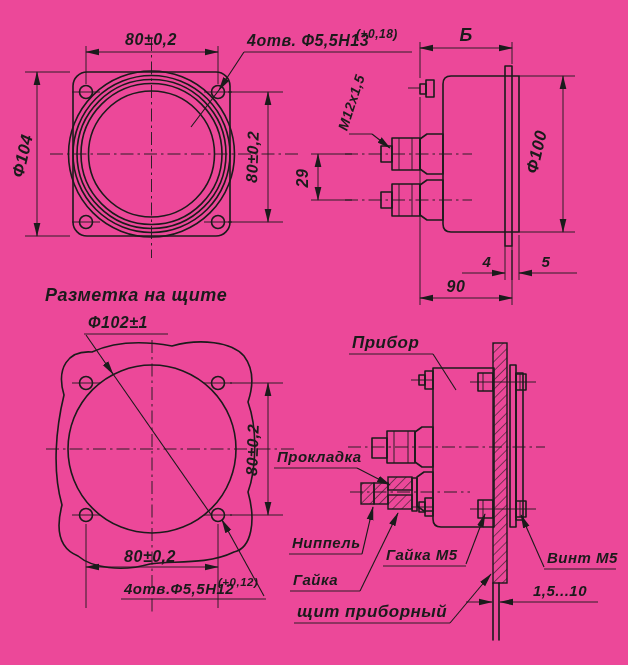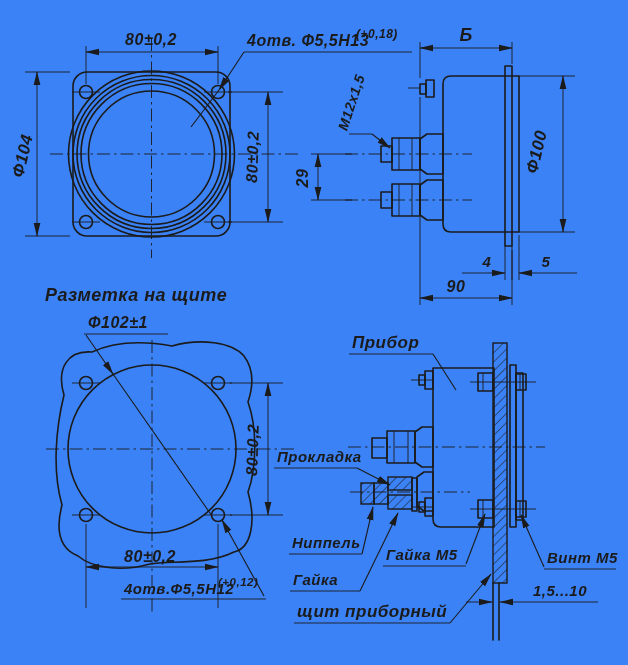--- a/index.html
+++ b/index.html
@@ -1,16 +1,16 @@
 <!DOCTYPE html>
 <html><head>
 <meta charset="utf-8">
 <style>
   html,body{margin:0;padding:0;background:#e8e8e6;}
-  .page{width:628px;height:665px;background:#3b82f6;position:relative;overflow:hidden;}
+  .page{width:628px;height:665px;background:#ec4899;position:relative;overflow:hidden;}
   svg{display:block;}
   .ln{stroke:#1b1b1b;fill:none;stroke-width:1.6;stroke-linecap:round;stroke-linejoin:round;}
   .thin{stroke:#1b1b1b;fill:none;stroke-width:0.9;stroke-linecap:butt;}
   .cl{stroke:#1b1b1b;fill:none;stroke-width:0.9;stroke-dasharray:13 4 2.5 4;}
   .ldr{stroke:#1b1b1b;fill:none;stroke-width:1.1;}
   .hat{fill:url(#hatch);stroke:#1b1b1b;stroke-width:1.4;}
   .lbl{fill:#1b1b1b;stroke:none;font-family:"Liberation Sans","DejaVu Sans",sans-serif;
        font-style:italic;font-weight:bold;letter-spacing:0.5px;}
   .s18{font-size:18px;} .s17{font-size:17px;} .s16{font-size:16px;}
   .s15{font-size:15px;} .s14{font-size:14px;} .s12{font-size:12px;} .s11{font-size:11.5px;}

